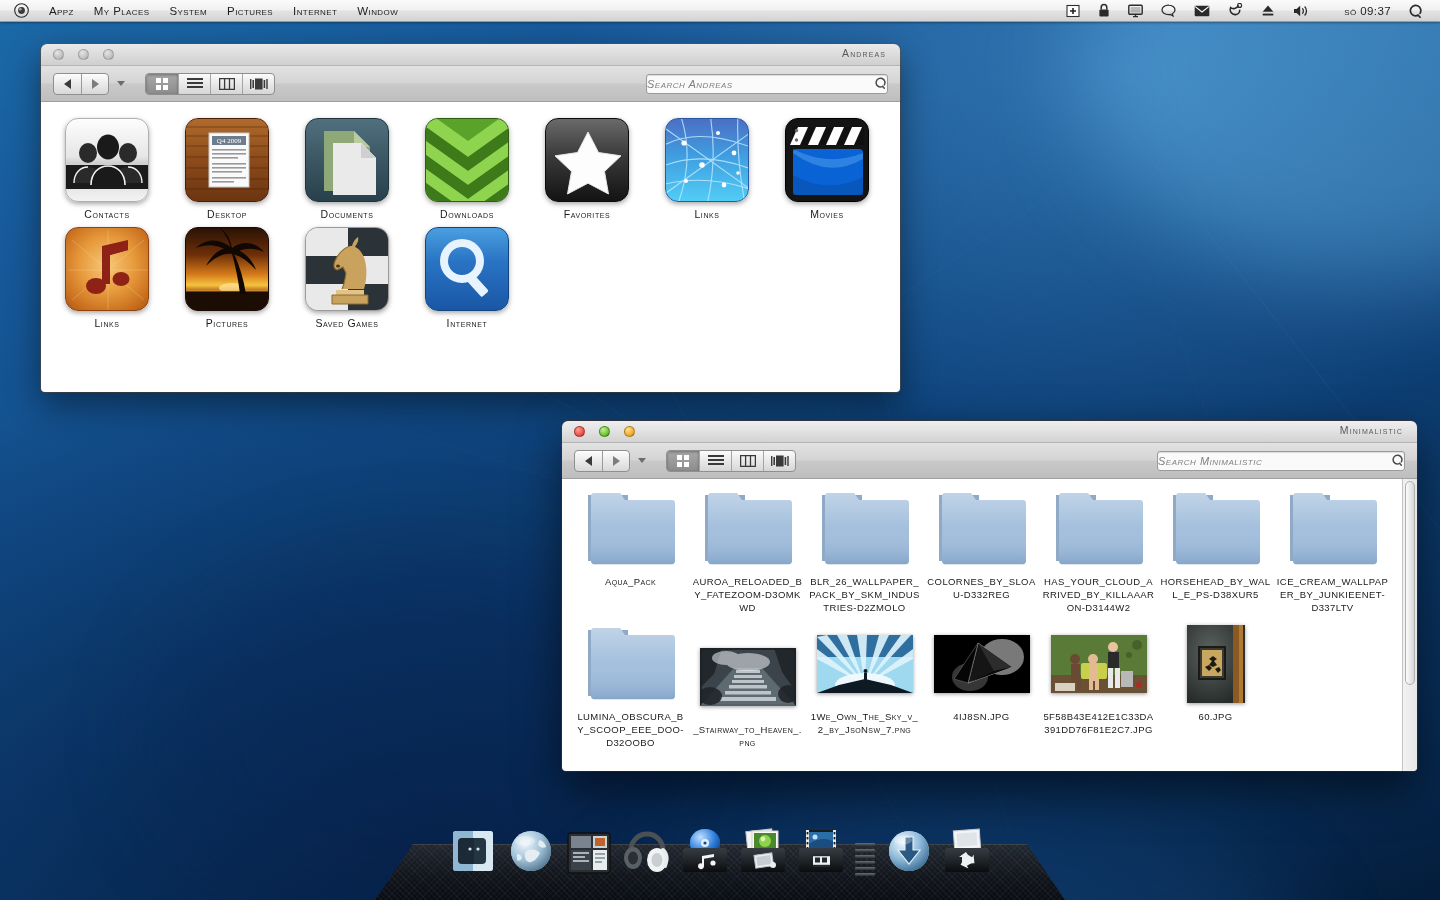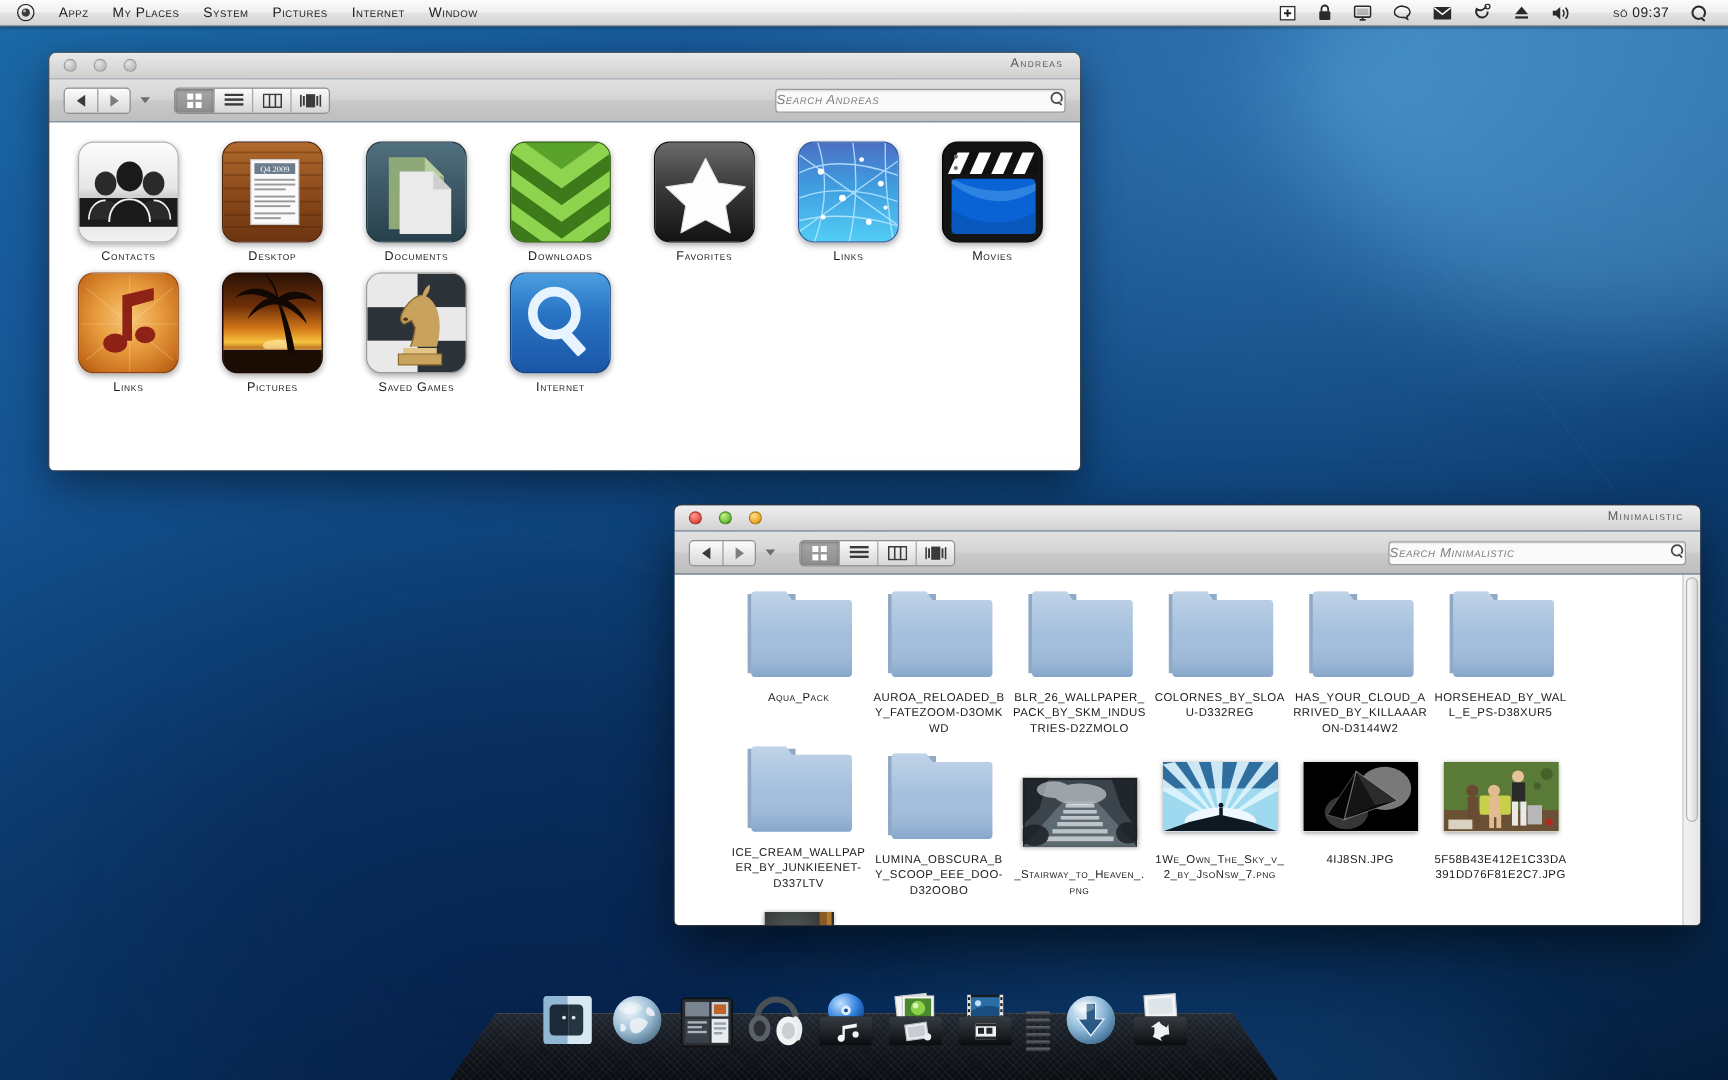--- a/index.html
+++ b/index.html
@@ -551,21 +551,21 @@
     <div class="searchbox" style="width:248px;">
       <span class="searchph">Search Minimalistic</span>
       <span>
         <svg width="13" height="13" viewBox="0 0 13 13">
             <path d="M10.3 8.9A4.4 4.4 0 106.2 11c.9 0 1.7-.25 2.4-.7l1.7 1.9" fill="none" stroke="#4a4a4a" stroke-width="1.5" stroke-linecap="round"></path>
           </svg>
       </span>
     </div>
   </div>
   <div class="content" style="height:292px; display:flex;">
-    <div style="flex:1; overflow:hidden;padding-left:35px;">
+    <div style="flex:1; overflow:hidden;">
       <div class="grid" style="padding:10px 0 0 10px;">
 
         <div class="gitem">
           <div class="folder">
             <svg width="94" height="80" viewBox="0 0 94 80">
               <path d="M4 6h40v66H4z" fill="#8fa9c6"></path>
               <path d="M10 4h26l5 7h47c2 0 3 1.4 3 3.2V72c0 1.8-1.3 3.2-3 3.2H10c-1.7 0-3-1.4-3-3.2V7.2C7 5.4 8.3 4 10 4z" fill="#9fbcdb"></path>
               <path d="M10 4h26l5 7h47c2 0 3 1.4 3 3.2V72c0 1.8-1.3 3.2-3 3.2H10c-1.7 0-3-1.4-3-3.2V7.2C7 5.4 8.3 4 10 4z" fill="url(#fg1)"></path>
               <defs>
                   <linearGradient id="fg1" x1="0" y1="0" x2="0" y2="1">

